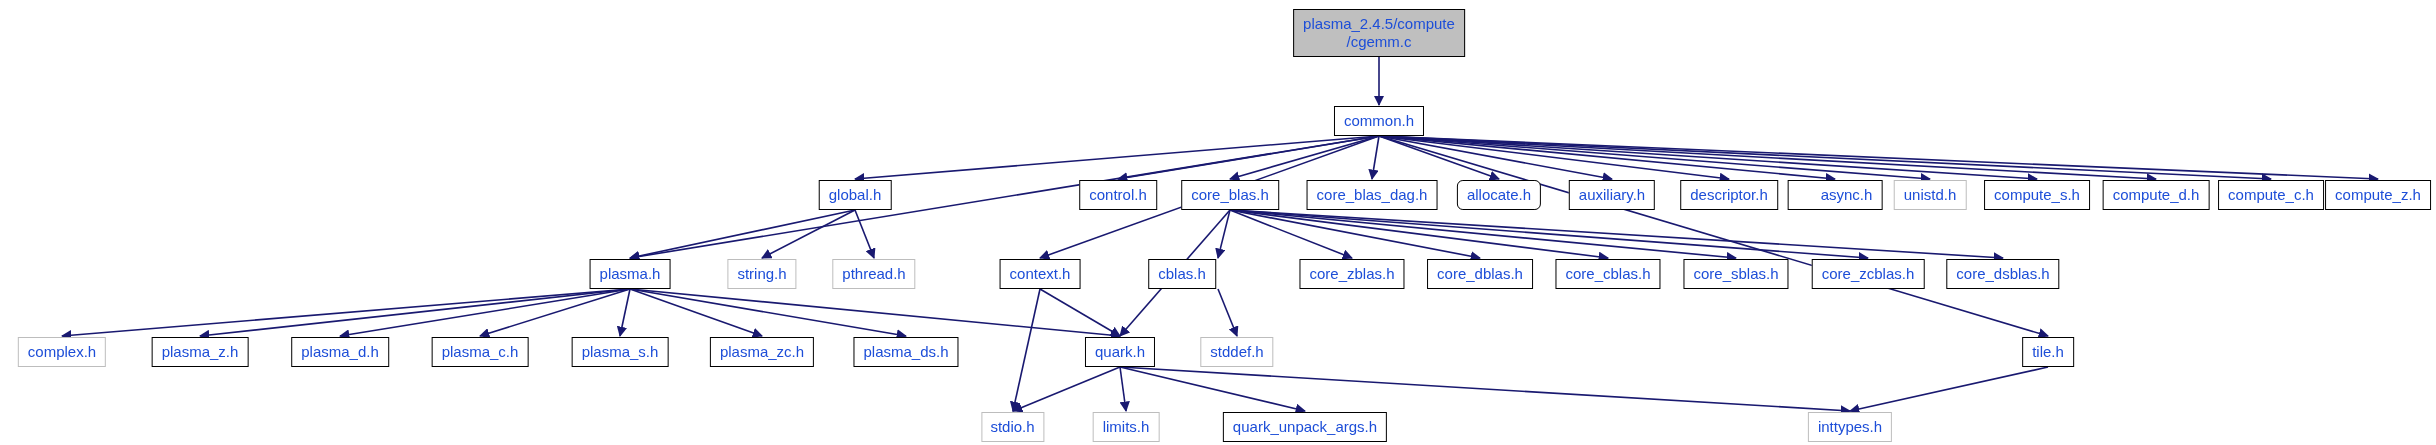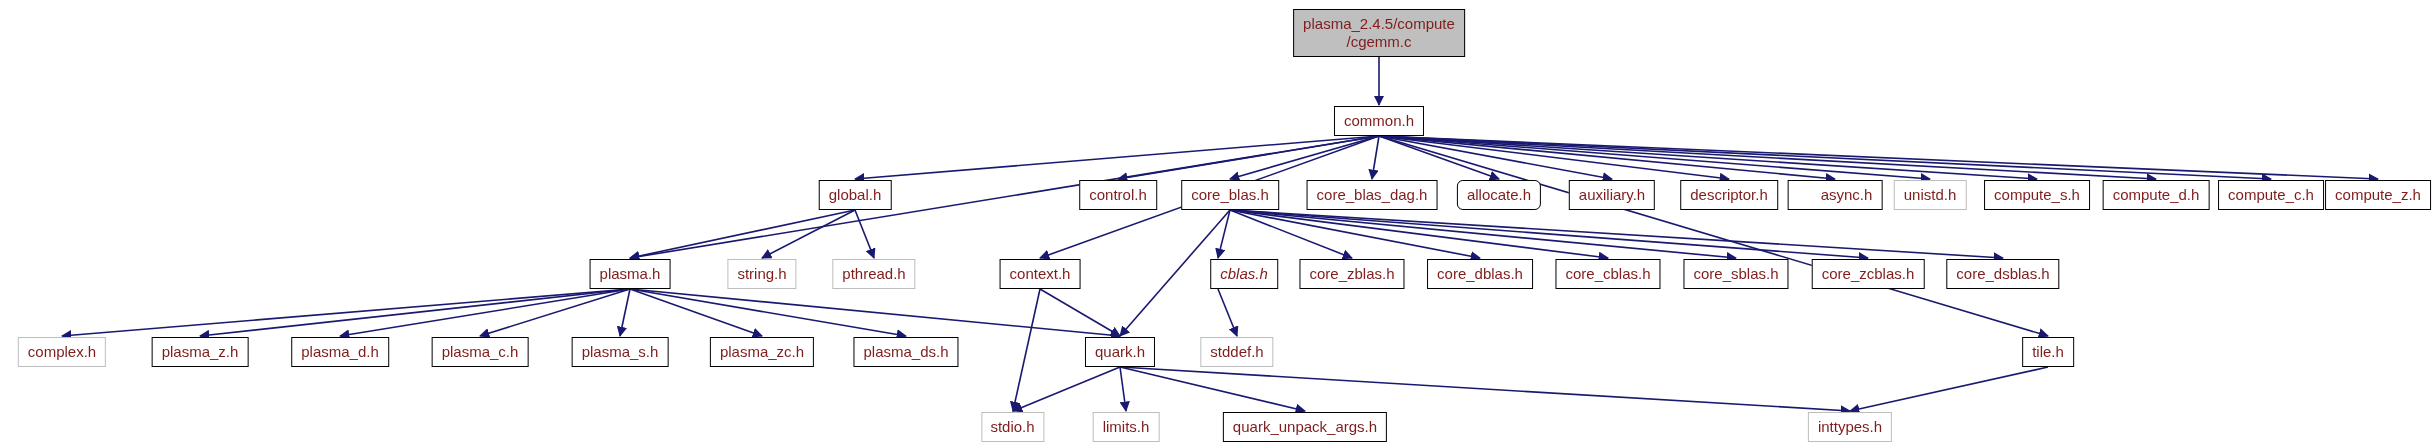--- a/index.html
+++ b/index.html
@@ -16,21 +16,21 @@
     left: 0; top: 0;
     width: 2436px;
     height: 445px;
     z-index: 0;
   }
   .node {
     position: absolute;
     transform: translate(-50%, -50%);
     border: 1px solid #000000;
     background: #ffffff;
-    color: #7f1d1d;
+    color: #1d4ed8;
     font-size: 15px;
     line-height: 18px;
     padding: 5px 9px;
     text-align: center;
     white-space: pre-line;
     z-index: 1;
   }
   .node.external { border-color: #bdbdbd; }
   .node.root { background: #bfbfbf; border-color: #000000; }
 </style>
@@ -105,21 +105,21 @@
     <div class="node" style="left: 1835px; top: 195px; padding-left: 32px;">async.h</div>
     <div class="node external" style="left: 1930px; top: 195px;">unistd.h</div>
     <div class="node" style="left: 2037px; top: 195px;">compute_s.h</div>
     <div class="node" style="left: 2156px; top: 195px;">compute_d.h</div>
     <div class="node" style="left: 2271px; top: 195px;">compute_c.h</div>
     <div class="node" style="left: 2378px; top: 195px;">compute_z.h</div>
     <div class="node" style="left: 630px; top: 274px;">plasma.h</div>
     <div class="node external" style="left: 762px; top: 274px;">string.h</div>
     <div class="node external" style="left: 874px; top: 274px;">pthread.h</div>
     <div class="node" style="left: 1040px; top: 274px;">context.h</div>
-    <div class="node" style="left: 1244px; top: 274px; font-style: italic;">cblas.h</div>
+    <div class="node" style="left: 1182px; top: 274px;">cblas.h</div>
     <div class="node" style="left: 1352px; top: 274px;">core_zblas.h</div>
     <div class="node" style="left: 1480px; top: 274px;">core_dblas.h</div>
     <div class="node" style="left: 1608px; top: 274px;">core_cblas.h</div>
     <div class="node" style="left: 1736px; top: 274px;">core_sblas.h</div>
     <div class="node" style="left: 1868px; top: 274px;">core_zcblas.h</div>
     <div class="node" style="left: 2003px; top: 274px;">core_dsblas.h</div>
     <div class="node external" style="left: 62px; top: 352px;">complex.h</div>
     <div class="node" style="left: 200px; top: 352px;">plasma_z.h</div>
     <div class="node" style="left: 340px; top: 352px;">plasma_d.h</div>
     <div class="node" style="left: 480px; top: 352px;">plasma_c.h</div>

